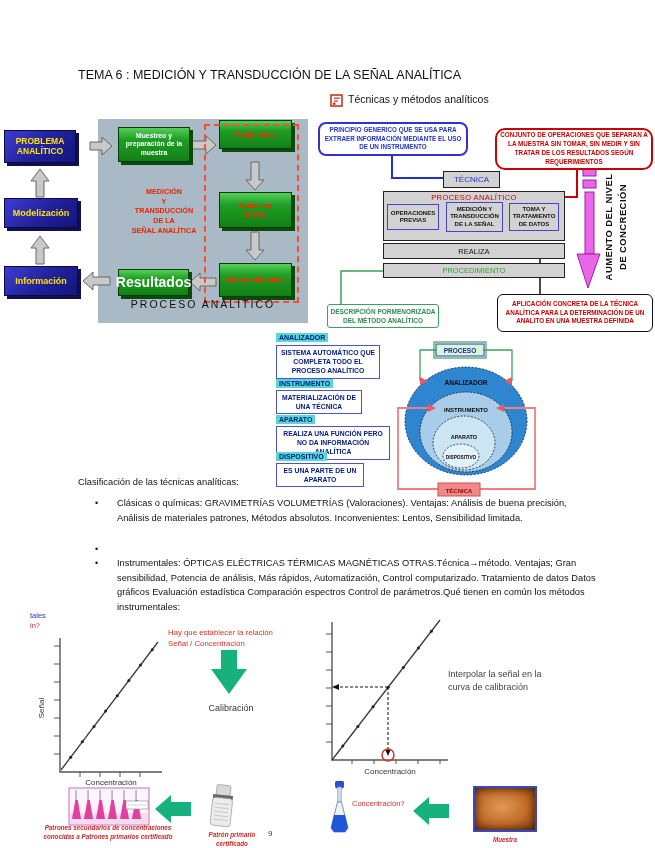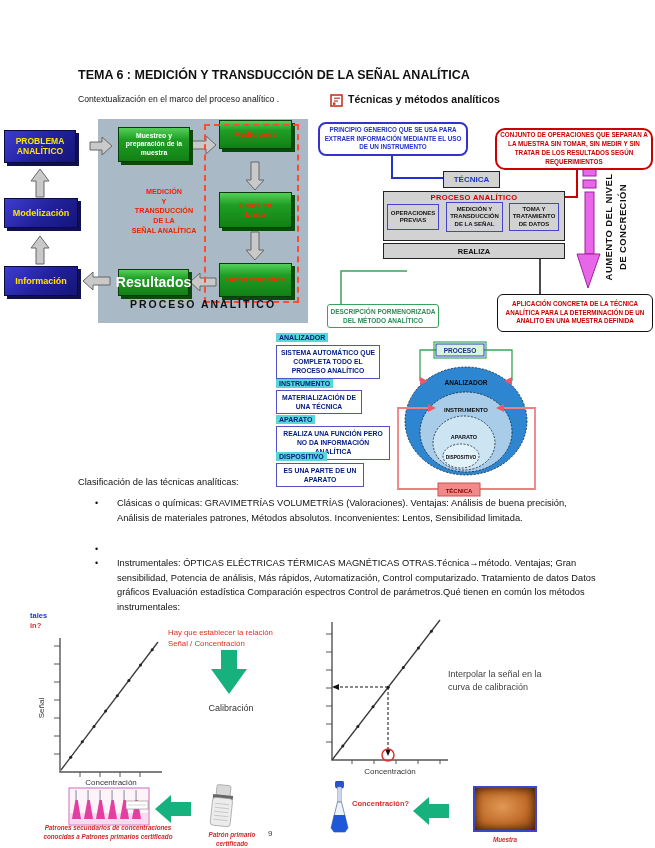--- a/index.html
+++ b/index.html
@@ -1,21 +1,21 @@
 <!DOCTYPE html>
 <html><head>
 <meta charset="utf-8">
 <style>
   html,body{margin:0;padding:0;background:#888;}
   #page{position:relative;width:655px;height:848px;background:#ffffff;overflow:hidden;
         font-family:"Liberation Sans",sans-serif;color:#111;}
   .abs{position:absolute;box-sizing:border-box;}
   .box{position:absolute;box-sizing:border-box;display:flex;align-items:center;justify-content:center;
        text-align:center;}
-  .b{font-weight:bold;}
+  .b{font-weight:normal;}
   
   .graypanel{background:#a9bac6;}
   .bluebox{background:linear-gradient(135deg,#3d3dd0 0%,#20209a 55%,#15157a 100%);
            border:1px solid #0b0b40;box-shadow:3px 3px 0 #10104f;color:#ffe400;font-weight:bold;
            line-height:1.15;}
   .greenbox{background:linear-gradient(180deg,#55cf5a 0%,#1f9e24 35%,#128015 100%);
             border:1px solid #063c08;box-shadow:3px 3px 0 #0a4a0c;font-weight:bold;line-height:1.2;}
   .gtxt-white{color:#ffffff;}
   .gtxt-red{color:#ff2a00;}
   .dashedrect{border:2px dashed #ff4a33;}
@@ -47,21 +47,20 @@
   .caption-red{color:#d02828;font-style:italic;font-weight:bold;font-size:6.3px;line-height:1.35;
                text-align:center;}
   svg{display:block;}
 </style>
 </head>
 <body>
 
 <div id="page">
 
   <div class="abs b" style="left:78px;top:68px;width:540px;font-size:12.5px;">TEMA 6 : MEDICIÓN Y TRANSDUCCIÓN DE LA SEÑAL ANALÍTICA</div>
-  <div class="abs" style="left:78px;top:94px;width:260px;font-size:8.6px;">Contextualización en el marco del proceso analítico .</div>
   <svg class="abs" style="left:330px;top:94px;" width="13" height="13" viewBox="0 0 13 13">
     <rect x="1" y="1" width="11" height="11" fill="#ffffff" stroke="#cc3322" stroke-width="1.6"></rect>
     <line x1="4" y1="4.2" x2="10" y2="4.2" stroke="#cc3322" stroke-width="1.2"></line>
     <line x1="4" y1="7" x2="8" y2="7" stroke="#cc3322" stroke-width="1.2"></line>
     <rect x="3" y="8.5" width="2.4" height="2.4" fill="#cc3322"></rect>
   </svg>
   <div class="abs b" style="left:348px;top:93px;width:220px;font-size:10.5px;">Técnicas y métodos analíticos</div>
 
   <div class="abs graypanel" style="left:98px;top:119px;width:210px;height:204px;"></div>
 
@@ -123,20 +122,21 @@
   <div class="box calloutred" style="left:495px;top:128px;width:158px;height:42px;">CONJUNTO DE OPERACIONES QUE SEPARAN A LA MUESTRA SIN TOMAR, SIN MEDIR Y SIN TRATAR DE LOS RESULTADOS SEGÚN REQUERIMIENTOS</div>
   <div class="box graybar b" style="left:443px;top:171px;width:57px;height:17px;font-size:8px;color:#2233cc;">TÉCNICA</div>
 
   <div class="abs graybar" style="left:383px;top:191px;width:182px;height:50px;"></div>
   <div class="abs b" style="left:383px;top:193px;width:182px;text-align:center;font-size:7.5px;color:#cc0000;letter-spacing:.4px;">PROCESO ANALÍTICO</div>
   <div class="box stepbox" style="left:387px;top:204px;width:52px;height:26px;">OPERACIONES PREVIAS</div>
   <div class="box stepbox" style="left:446px;top:202px;width:57px;height:30px;">MEDICIÓN Y TRANSDUCCIÓN DE LA SEÑAL</div>
   <div class="box stepbox" style="left:509px;top:203px;width:50px;height:28px;">TOMA Y TRATAMIENTO DE DATOS</div>
 
   <div class="box graybar b" style="left:383px;top:243px;width:182px;height:16px;font-size:7.5px;">REALIZA</div>
+  <div class="box graybar b" style="left:383px;top:263px;width:182px;height:15px;font-size:7.5px;color:#2ea02e;">PROCEDIMIENTO</div>
 
   <div class="box calloutgreen" style="left:327px;top:304px;width:112px;height:24px;">DESCRIPCIÓN PORMENORIZADA DEL MÉTODO ANALÍTICO</div>
   <div class="box calloutblack" style="left:497px;top:294px;width:156px;height:38px;">APLICACIÓN CONCRETA DE LA TÉCNICA ANALÍTICA PARA LA DETERMINACIÓN DE UN ANALITO EN UNA MUESTRA DEFINIDA</div>
 
   <div class="vlabel">AUMENTO DEL NIVEL
 DE CONCRECIÓN</div>
 
   <div class="defterm" style="left:276px;top:333px;">ANALIZADOR</div>
   <div class="defbox" style="left:276px;top:345px;width:104px;">SISTEMA AUTOMÁTICO QUE COMPLETA TODO EL PROCESO ANALÍTICO</div>
   <div class="defterm" style="left:276px;top:379px;">INSTRUMENTO</div>

